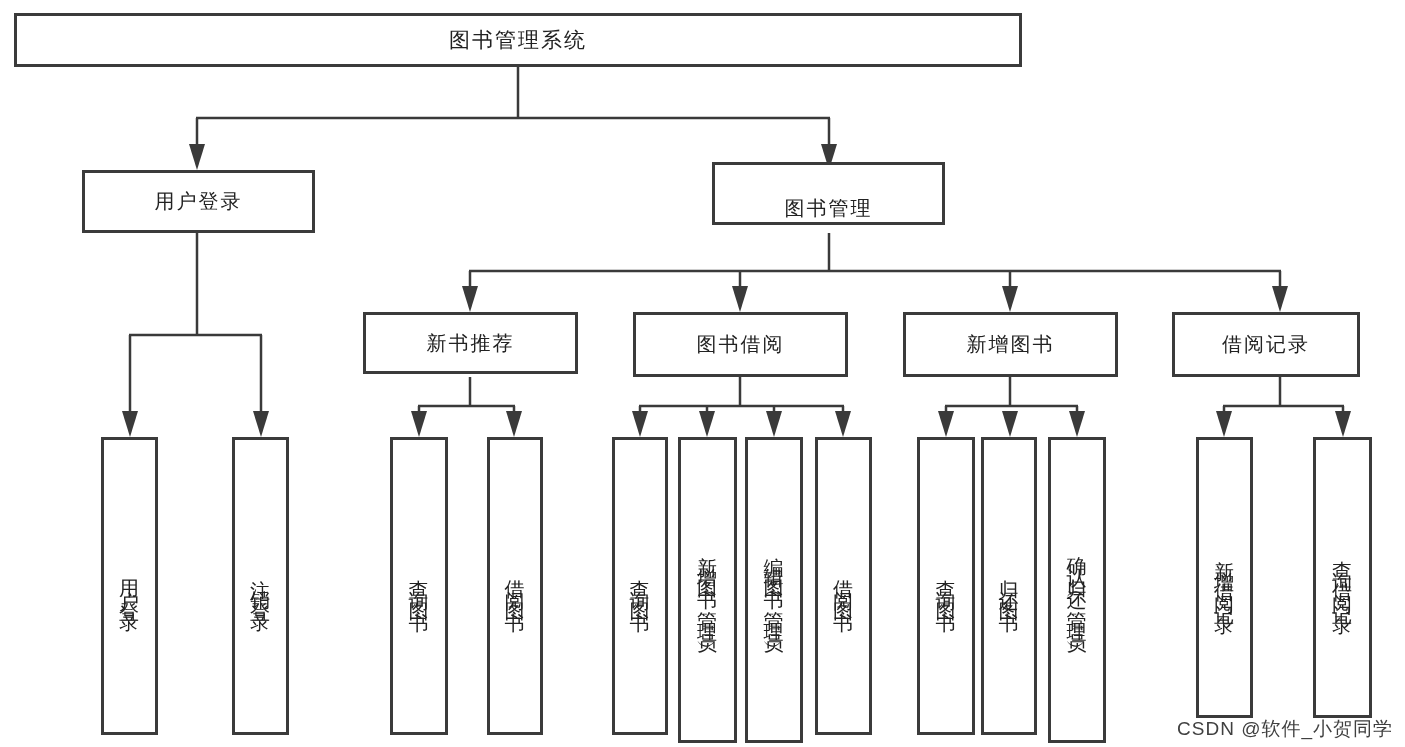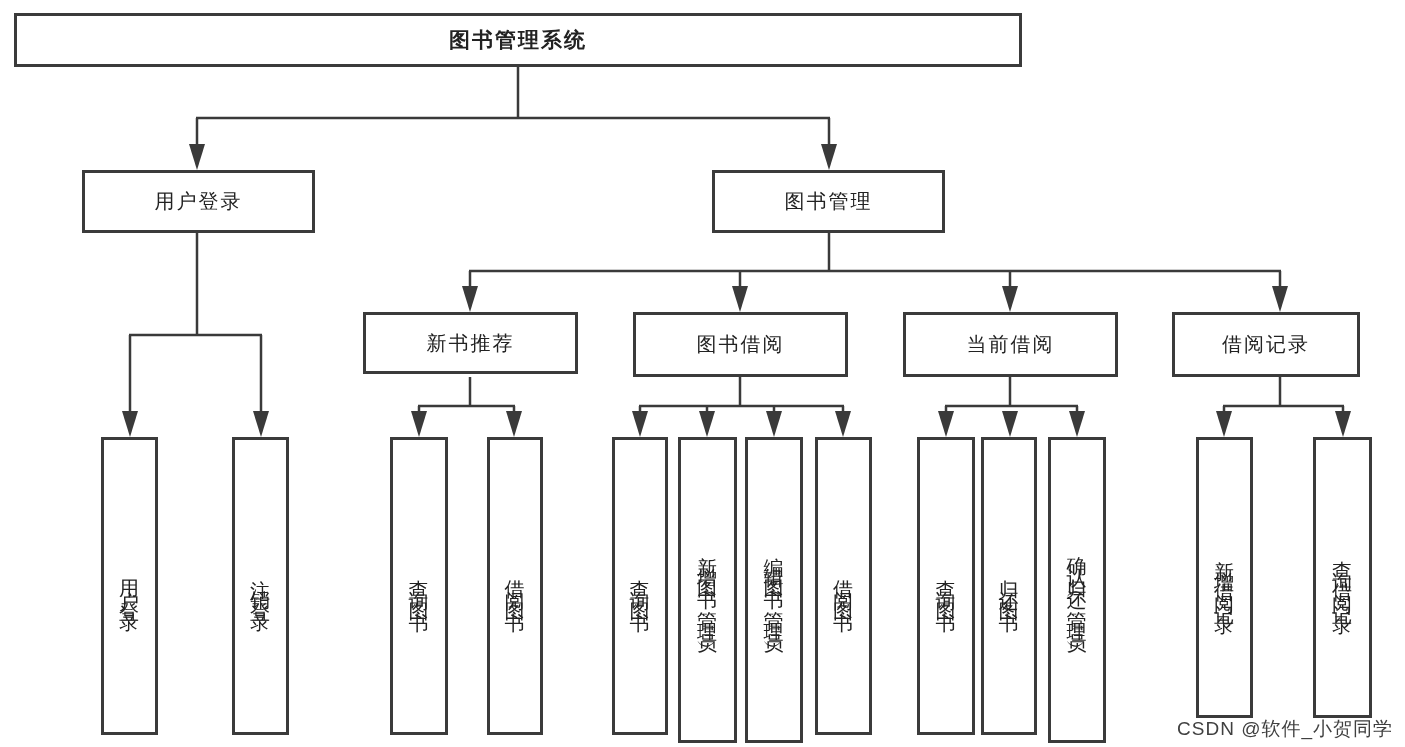--- a/index.html
+++ b/index.html
@@ -116,39 +116,39 @@
       <polygon points="774,437 766,411 782,411"></polygon>
       <polygon points="843,437 835,411 851,411"></polygon>
       <polygon points="946,437 938,411 954,411"></polygon>
       <polygon points="1010,437 1002,411 1018,411"></polygon>
       <polygon points="1077,437 1069,411 1085,411"></polygon>
       <polygon points="1224,437 1216,411 1232,411"></polygon>
       <polygon points="1343,437 1335,411 1351,411"></polygon>
     </g>
   </svg>
 
-  <div class="box root" style="left:14px; top:13px; width:1008px; height:54px;font-weight:bold;">
+  <div class="box root" style="left:14px; top:13px; width:1008px; height:54px;">
     <span>图书管理系统</span>
   </div>
 
   <div class="box" style="left:82px; top:170px; width:233px; height:63px;">
     <span>用户登录</span>
   </div>
-  <div class="box" style="left:712px; top:170px; width:233px; height:63px;">
+  <div class="box" style="left:712px; top:162px; width:233px; height:63px;align-items:flex-end;">
     <span>图书管理</span>
   </div>
 
   <div class="box" style="left:363px; top:312px; width:215px; height:62px;">
     <span>新书推荐</span>
   </div>
   <div class="box" style="left:633px; top:312px; width:215px; height:65px;">
     <span>图书借阅</span>
   </div>
   <div class="box" style="left:903px; top:312px; width:215px; height:65px;">
-    <span>当前借阅</span>
+    <span>新增图书</span>
   </div>
   <div class="box" style="left:1172px; top:312px; width:188px; height:65px;">
     <span>借阅记录</span>
   </div>
 
   <div class="box vbox" style="left:101px; top:437px; width:57px; height:298px;">
     <span>用户登录</span>
   </div>
   <div class="box vbox" style="left:232px; top:437px; width:57px; height:298px;">
     <span>注销登录</span>

